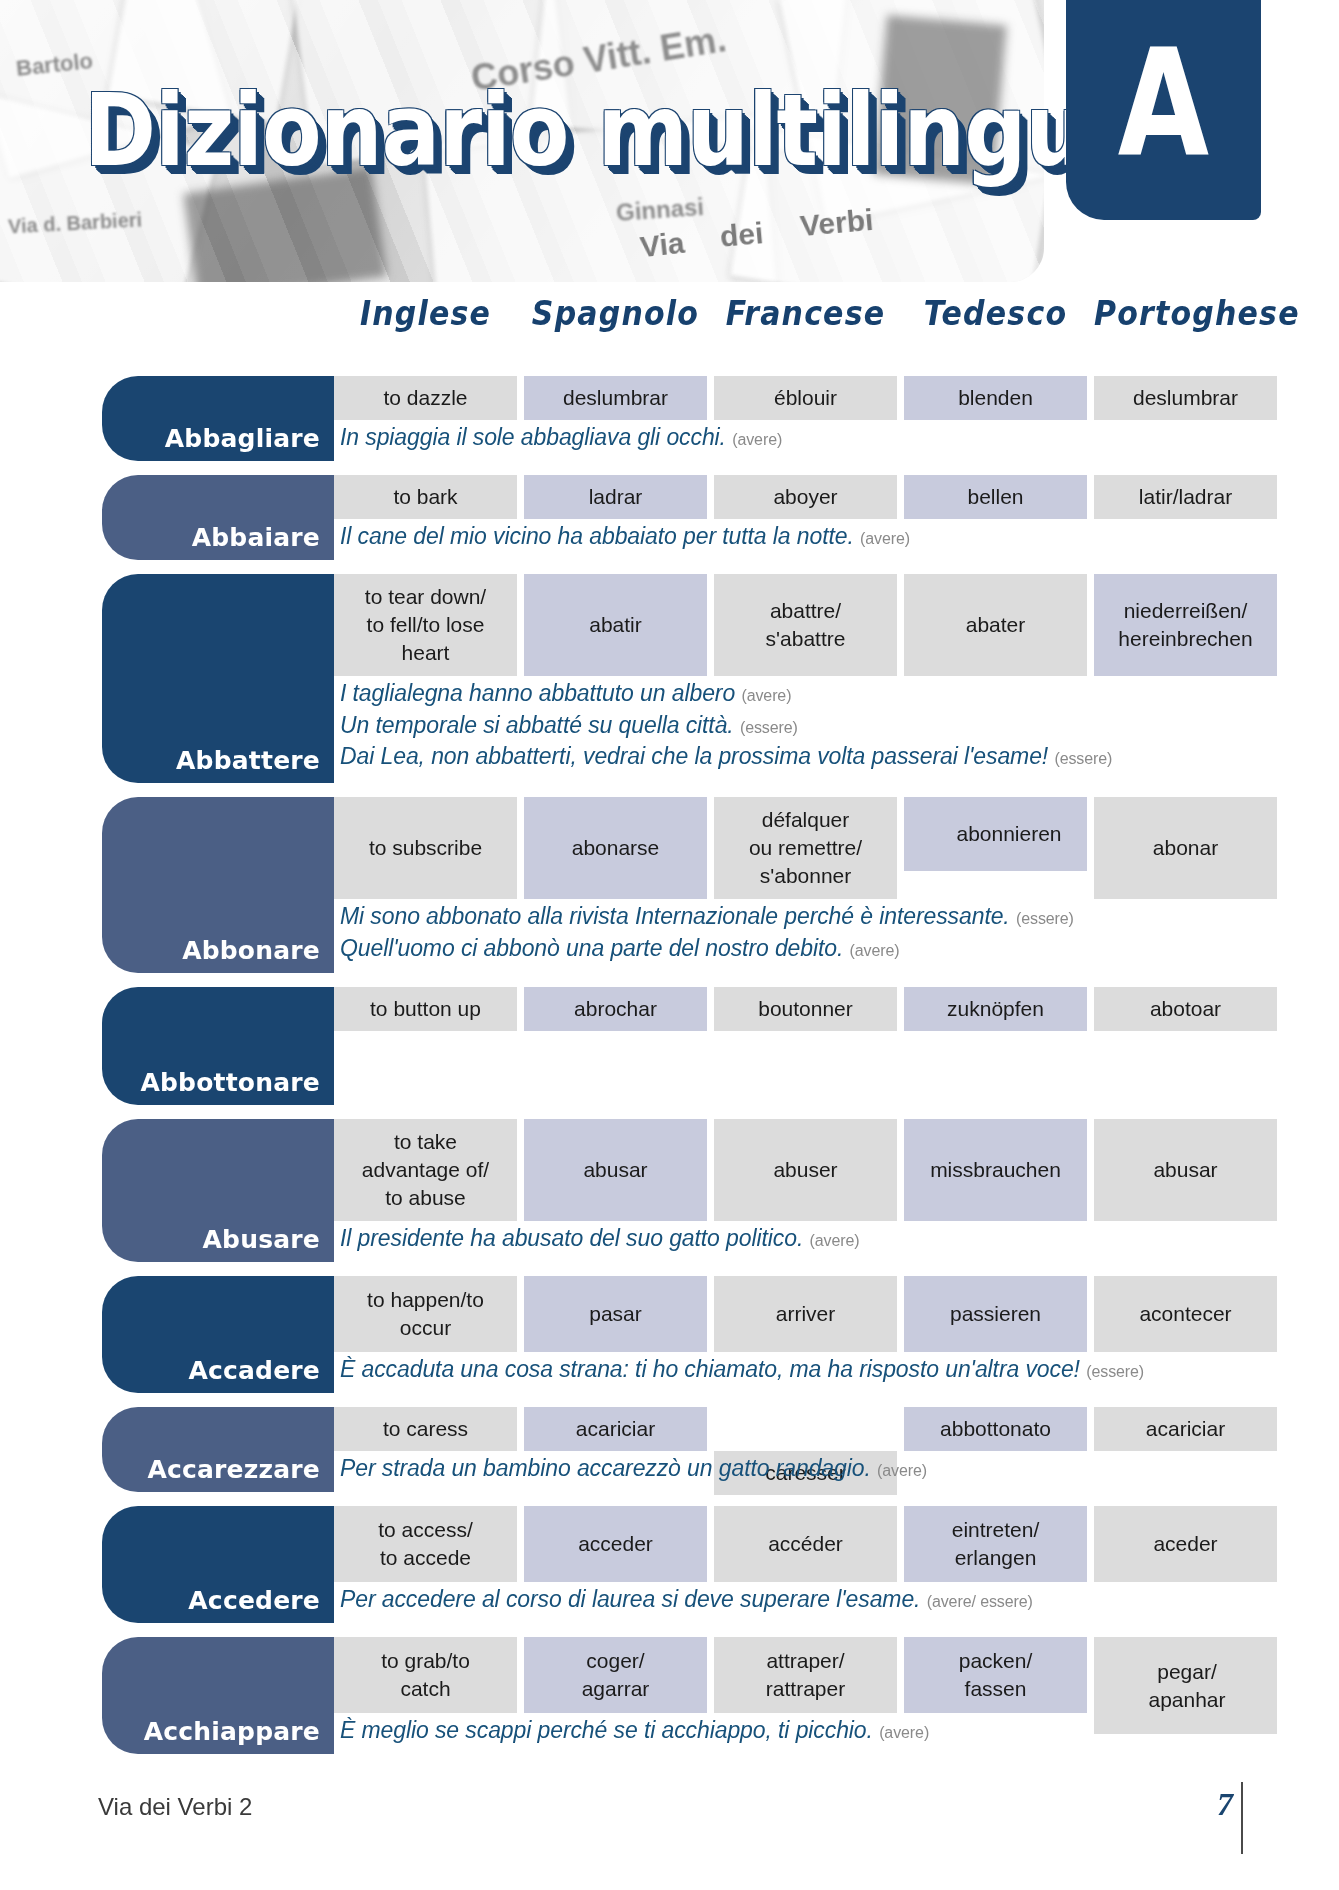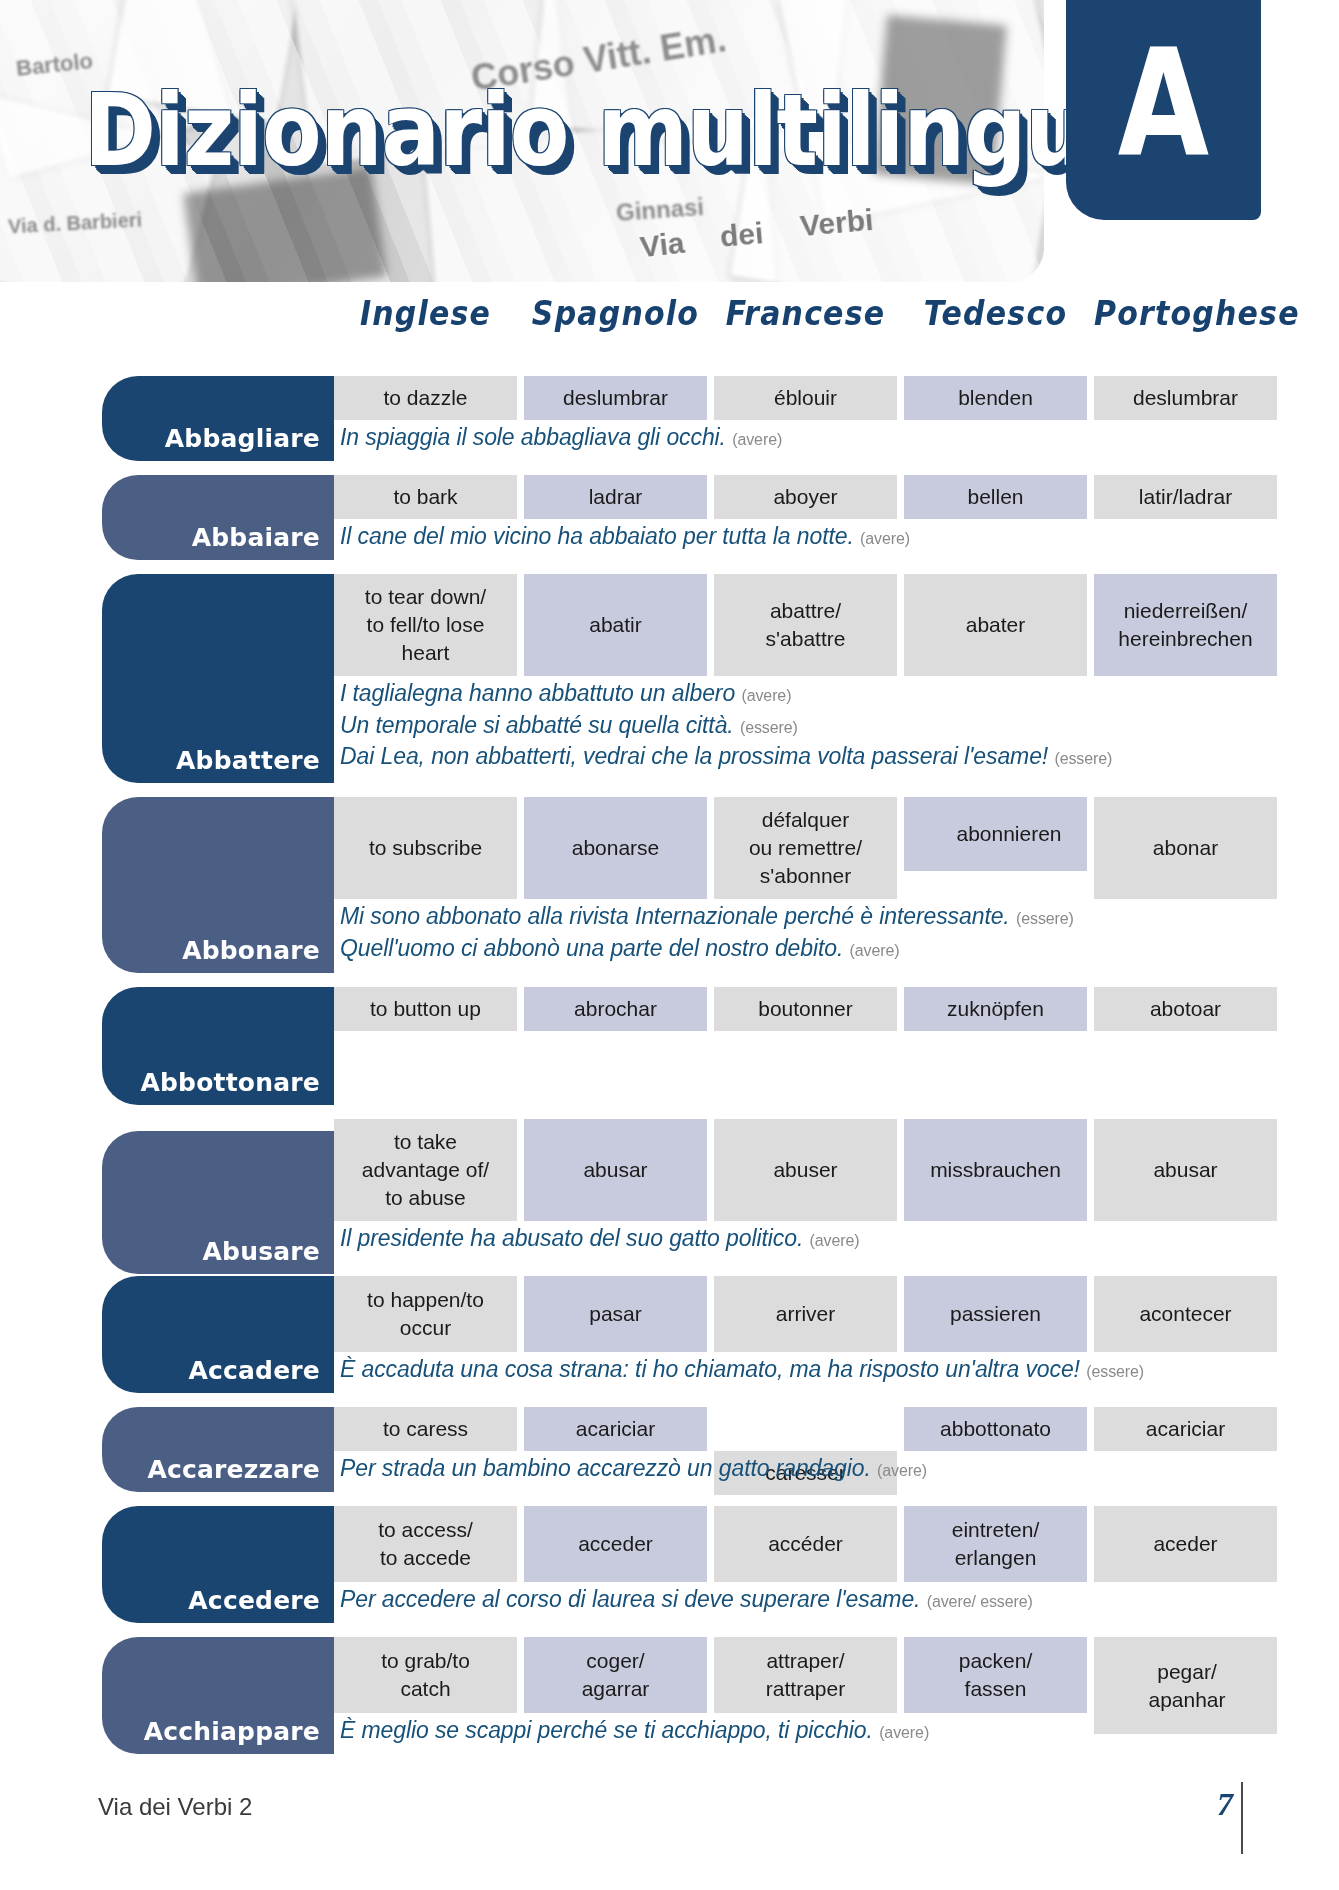--- a/index.html
+++ b/index.html
@@ -319,21 +319,21 @@
       <div class="pill dark" style="height: 118px;">Abbottonare</div>
       <div class="cells">
         <div class="cell grey" style="height: 44px;">to button up</div>
         <div class="cell blue" style="height: 44px;">abrochar</div>
         <div class="cell grey" style="height: 44px;">boutonner</div>
         <div class="cell blue" style="height: 44px;">zuknöpfen</div>
         <div class="cell grey" style="height: 44px;">abotoar</div>
       </div>
     </div>
     <div class="vrow" style="height: 143px;">
-      <div class="pill light" style="height: 143px; margin-top: 12px;">Abusare</div>
+      <div class="pill light" style="height: 143px;">Abusare</div>
       <div class="cells">
         <div class="cell grey" style="height: 102px;">to take<br>advantage of/<br>to abuse</div>
         <div class="cell blue" style="height: 102px;">abusar</div>
         <div class="cell grey" style="height: 102px;">abuser</div>
         <div class="cell blue" style="height: 102px;">missbrauchen</div>
         <div class="cell grey" style="height: 102px;">abusar</div>
       </div>
       <div class="examples" style="top: 104px;">
         <div class="example"><span>Il presidente ha abusato del suo gatto politico.</span> <span class="aux">(avere)</span></div>
       </div>

